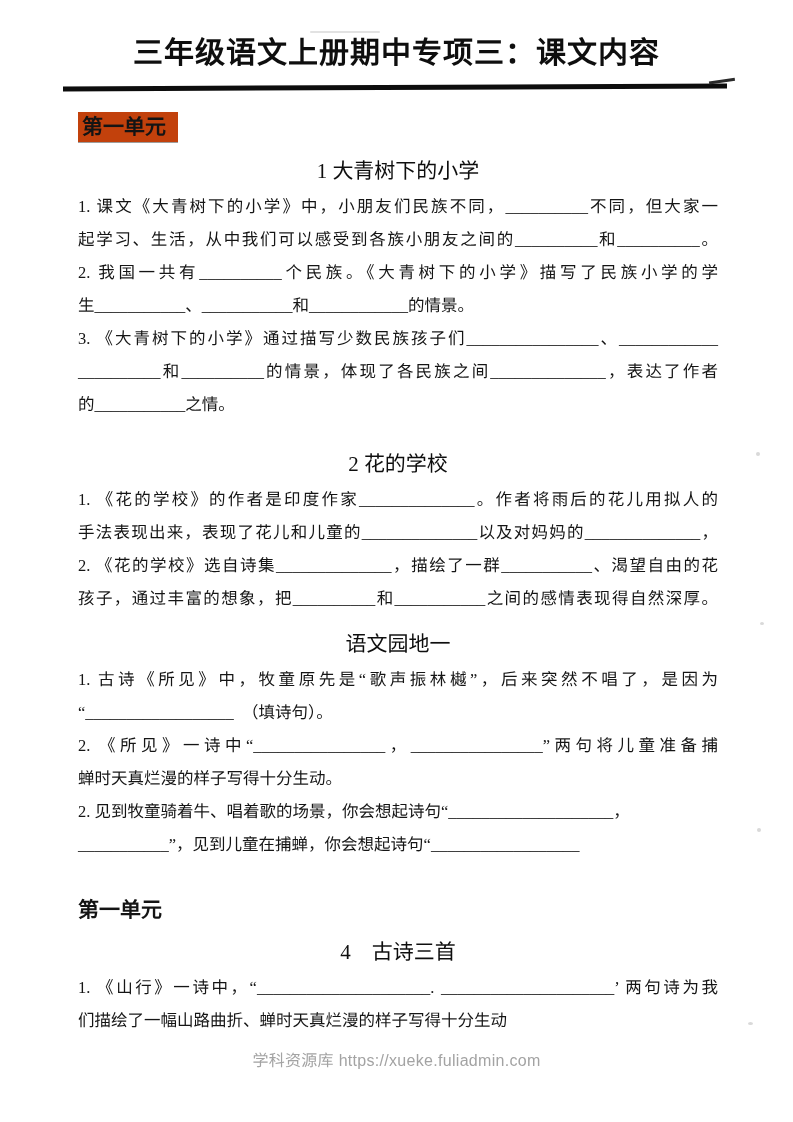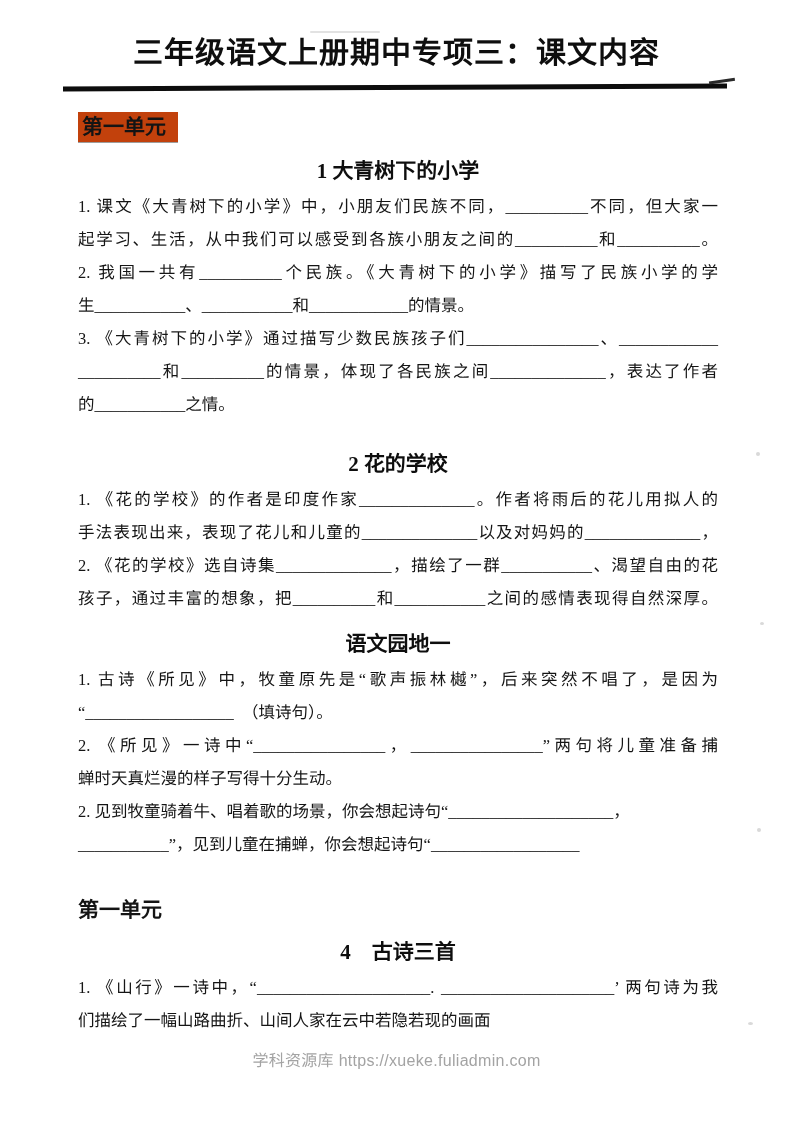--- a/index.html
+++ b/index.html
@@ -48,21 +48,21 @@
   .unit-label.highlight {
     background: #c2410c;
     box-shadow: 0 1px 0 #9e9e9e;
     padding: 2px 12px 2px 4px;
   }
   .content { margin-left: 78px; width: 640px; }
   .section-heading {
     margin: 12px 0 6px;
     text-align: center;
     font-size: 21px;
-    font-weight: 700;
+    font-weight: 400;
     color: #0e0e0e;
   }
   .section-heading.gap-above { margin-top: 26px; }
   .section-heading.gap-above-lg { }
   .para { font-size: 16.5px; line-height: 33px; color: #151515; }
   .line { white-space: normal; }
   .line.full { text-align: justify; text-align-last: justify; }
   .line.short { text-align: left; }
   .unit2-label { margin-top: 36px; }
   .footer {
@@ -129,19 +129,19 @@
     </div>
   </section>
 
   <section>
     <div class="unit-label unit2-label">第一单元</div>
 
     <div class="content">
       <h2 class="section-heading">4　古诗三首</h2>
       <div class="para">
         <div class="line full">1. 《山行》一诗中，“_____________________. _____________________’ 两句诗为我</div>
-        <div class="line short">们描绘了一幅山路曲折、山间人家在云中若隐若现的画面</div>
+        <div class="line short">们描绘了一幅山路曲折、蝉时天真烂漫的样子写得十分生动</div>
       </div>
     </div>
   </section>
 
   <div class="footer">学科资源库 https://xueke.fuliadmin.com</div>
 </div>
 
 </body></html>

